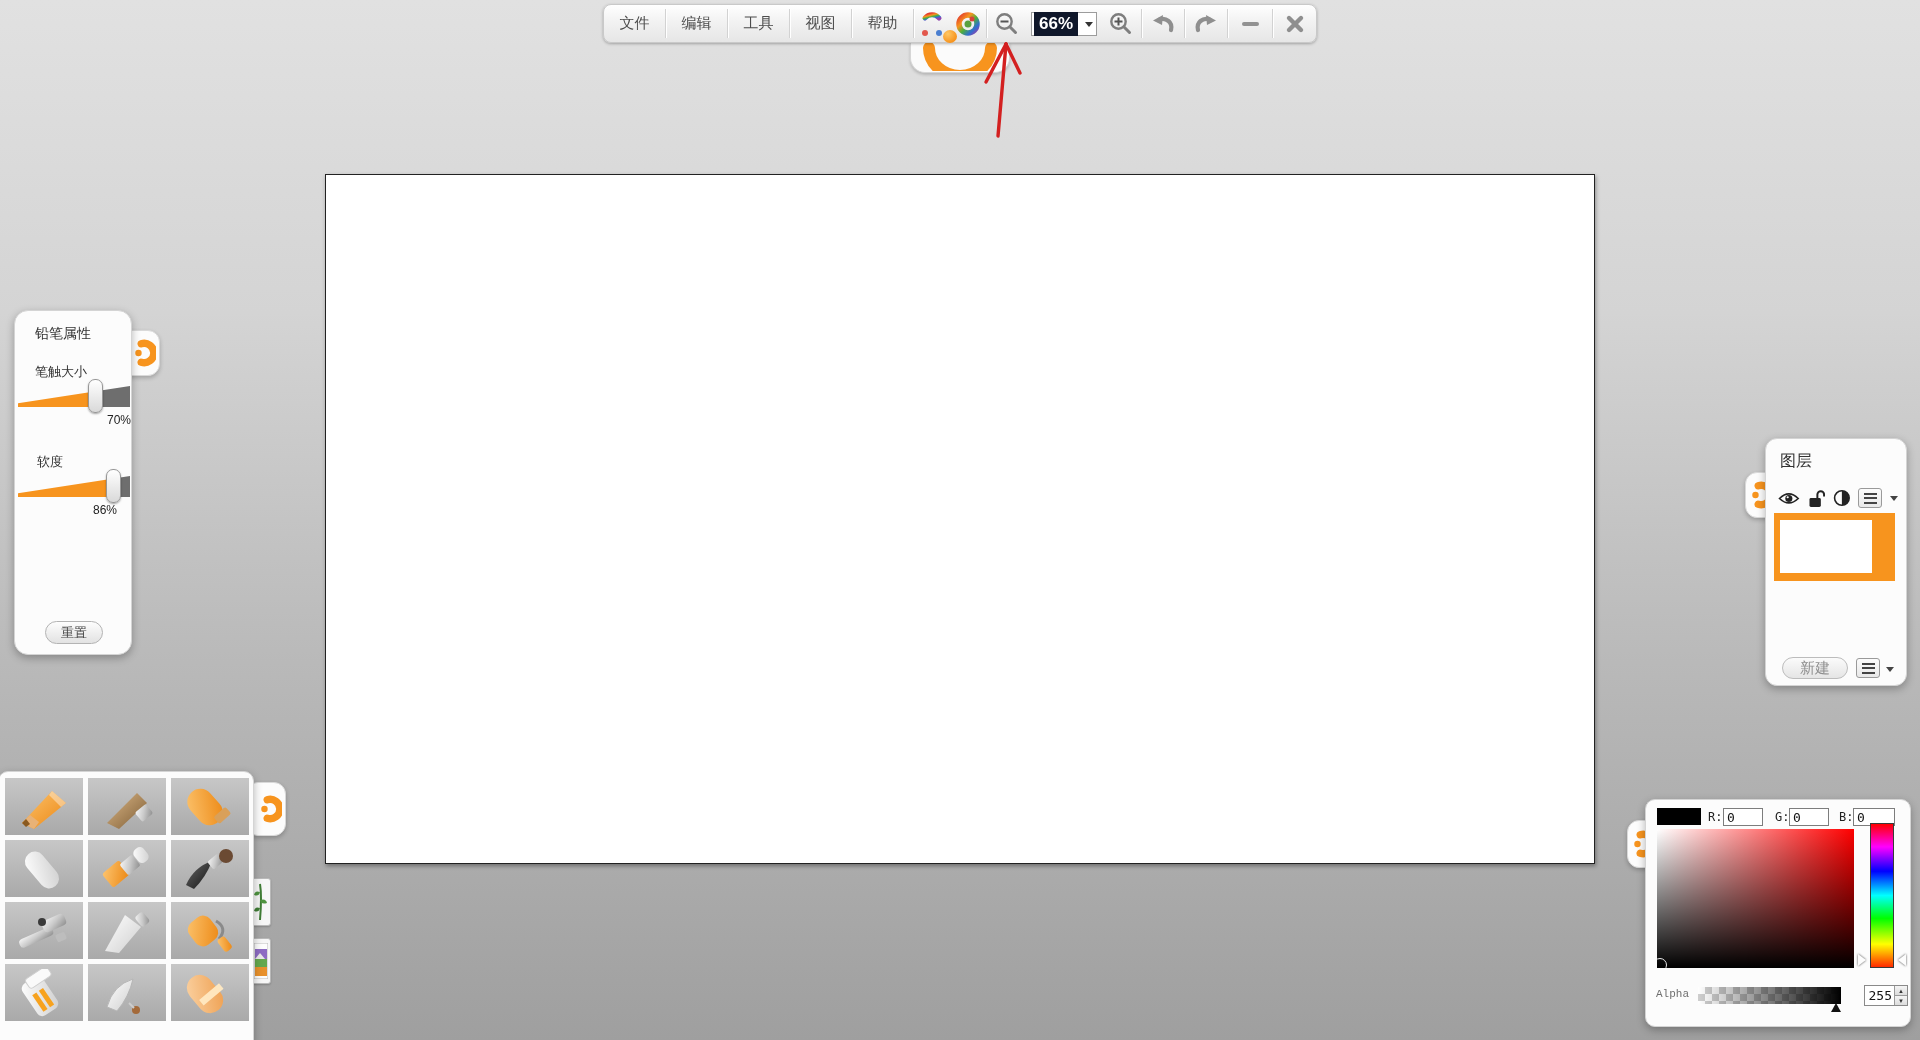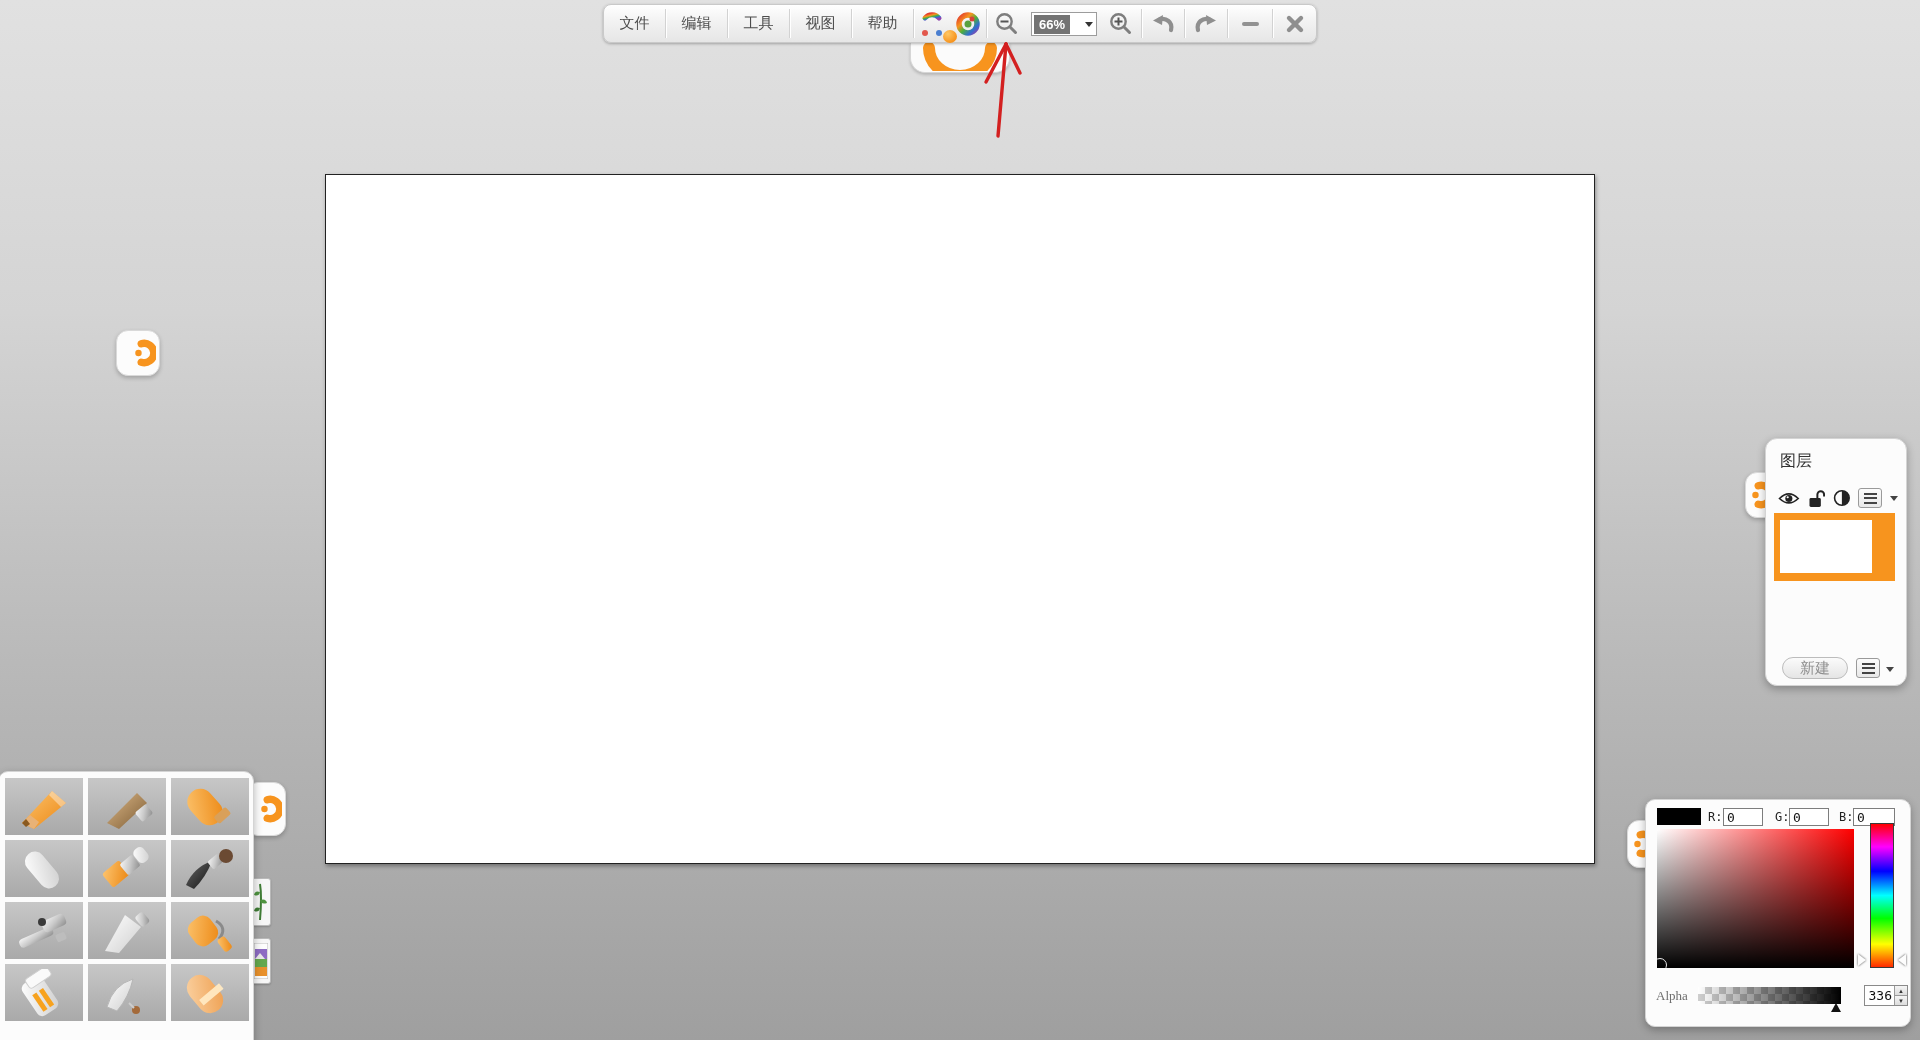--- a/index.html
+++ b/index.html
@@ -11,21 +11,21 @@
   .toolbar { position:absolute; left:603px; top:4px; width:714px; height:39px;
     background:linear-gradient(to bottom,#ffffff 0%,#f2f2f2 45%,#e6e6e6 100%);
     border:1px solid #c9c9c9; border-radius:8px; box-shadow:0 1px 3px rgba(0,0,0,.28);
     display:flex; align-items:stretch; z-index:5; }
   .menu-btn { width:61px; display:flex; align-items:center; justify-content:center;
     font-size:15px; color:#4c4c4c; cursor:default; }
   .tsep { width:1px; background:#d2d2d2; box-shadow:1px 0 0 #ffffff; margin:4px 0; }
   .tool-btn { display:flex; align-items:center; justify-content:center; }
   .combo { margin:7px 4px; width:66px; height:24px; background:#fff; border:1px solid #9c9c9c;
     display:flex; align-items:center; }
-  .combo .sel { background:#737373; color:#fff; font-size:13px; font-weight:bold;
+  .combo .sel { background:#0f172a; color:#fff; font-size:17px; font-weight:bold;
     padding:2px 5px; margin-left:2px; font-family:"Liberation Sans",sans-serif; }
   .combo .arrow-zone { margin-left:auto; width:14px; display:flex; align-items:center; justify-content:center; }
   .caret-down { width:0; height:0; border-left:4px solid transparent; border-right:4px solid transparent;
     border-top:5px solid #333; }
   .min-bar { width:17px; height:4px; background:#929292; border-radius:2px; }
 
   
   .mascot-tab { position:absolute; left:910px; top:42px; width:100px; height:31px;
     background:#fbfbfb; border:1px solid #d6d6d6; border-top:none;
     border-radius:0 0 15px 15px; box-shadow:0 2px 3px rgba(0,0,0,.18); z-index:4;
@@ -109,22 +109,22 @@
   .sv-indicator { position:absolute; left:-4px; bottom:-4px; width:14px; height:14px; border-radius:50%;
     border:1.5px solid #e8e8e8; }
   .hue-bar { position:absolute; left:224px; top:23px; width:24px; height:145px; border:1px solid #3a3a3a;
     background:linear-gradient(to bottom,#ff0000 0%,#ff00ff 16%,#0000ff 33%,#00ffff 50%,
                #00ff00 66%,#ffff00 84%,#ff2a00 100%); }
   .hue-marker { position:absolute; width:0; height:0; }
   .hue-left { left:212px; top:154px; border-top:6px solid transparent; border-bottom:6px solid transparent;
     border-left:8px solid #fdfdfd; filter:drop-shadow(0 0 1px #444); }
   .hue-right { left:252px; top:154px; border-top:6px solid transparent; border-bottom:6px solid transparent;
     border-right:8px solid #fdfdfd; filter:drop-shadow(0 0 1px #444); }
-  .alpha-label { position:absolute; left:10px; top:188px; font-family:Liberation Serif, serif;
-    font-size:13px; color:#6e6e6e; }
+  .alpha-label { position:absolute; left:10px; top:188px; font-family:Liberation Mono, monospace;
+    font-size:11px; color:#6e6e6e; }
   .alpha-bar { position:absolute; left:52px; top:187px; width:143px; height:17px; overflow:visible;
     background-image:linear-gradient(45deg,#cfcfcf 25%,transparent 25%,transparent 75%,#cfcfcf 75%),
                      linear-gradient(45deg,#cfcfcf 25%,transparent 25%,transparent 75%,#cfcfcf 75%);
     background-size:14px 14px; background-position:0 0,7px 7px; background-color:#fff; }
   .alpha-bar .grad { position:absolute; inset:0; background:linear-gradient(to right, rgba(0,0,0,0), #000); }
   .alpha-marker { position:absolute; left:185px; top:203px; width:0; height:0;
     border-left:5px solid transparent; border-right:5px solid transparent; border-bottom:9px solid #111; }
   .alpha-spin { position:absolute; left:218px; top:185px; width:44px; height:21px; background:#fff;
     border:1px solid #8a8a8a; display:flex; }
   .alpha-spin .val { flex:1; font-family:"DejaVu Sans Mono",monospace; font-size:13px; color:#111;
@@ -269,20 +269,45 @@
   </svg>
 
   <div class="canvas"></div>
 
   <div class="handle-tab pencil-handle">
     <svg width="24" height="30" viewBox="0 0 26 30">
       <path d="M10 5 A 10.5 10.5 0 1 1 10 25" fill="none" stroke="#f7941e" stroke-width="8" stroke-linecap="round"></path>
       <circle cx="7" cy="15" r="3.5" fill="#f7941e"></circle>
     </svg>
   </div>
+  <div class="panel pencil-panel">
+    <div class="p-title">铅笔属性</div>
+
+    <div class="p-label" style="left:20px; top:52px">笔触大小</div>
+    <div class="slider" style="left: 3px; top: 66px; --pct: 70%;">
+      <div class="wedge">
+        <div class="fill"></div>
+          <div class="rest"></div>
+      </div>
+      <div class="s-handle"></div>
+    </div>
+    <div class="s-value" style="left:4px; top:102px; width:112px">70%</div>
+
+    <div class="p-label" style="left:22px; top:142px">软度</div>
+    <div class="slider" style="left: 3px; top: 156px; --pct: 86%;">
+      <div class="wedge">
+        <div class="fill"></div>
+          <div class="rest"></div>
+      </div>
+      <div class="s-handle"></div>
+    </div>
+    <div class="s-value" style="left:4px; top:192px; width:98px">86%</div>
+
+    <div class="reset-btn">重置</div>
+  </div>
 
   <div class="handle-tab brush-handle">
     <svg width="24" height="30" viewBox="0 0 26 30">
       <path d="M10 5 A 10.5 10.5 0 1 1 10 25" fill="none" stroke="#f7941e" stroke-width="8" stroke-linecap="round"></path>
       <circle cx="7" cy="15" r="3.5" fill="#f7941e"></circle>
     </svg>
   </div>
   <div class="panel brush-panel">
     <div class="brush-grid">
 
@@ -459,21 +484,21 @@
     <div class="hue-marker hue-left"></div>
     <div class="hue-marker hue-right"></div>
 
     <div class="alpha-label">Alpha</div>
     <div class="alpha-bar">
         <div class="grad"></div>
       </div>
     <div class="alpha-marker"></div>
 
     <div class="alpha-spin">
-      <span class="val">336</span>
+      <span class="val">255</span>
       <span class="spin-col">
         <span>▲</span>
         <span>▼</span>
       </span>
     </div>
   </div>
 
 </div>
 
 </body></html>

